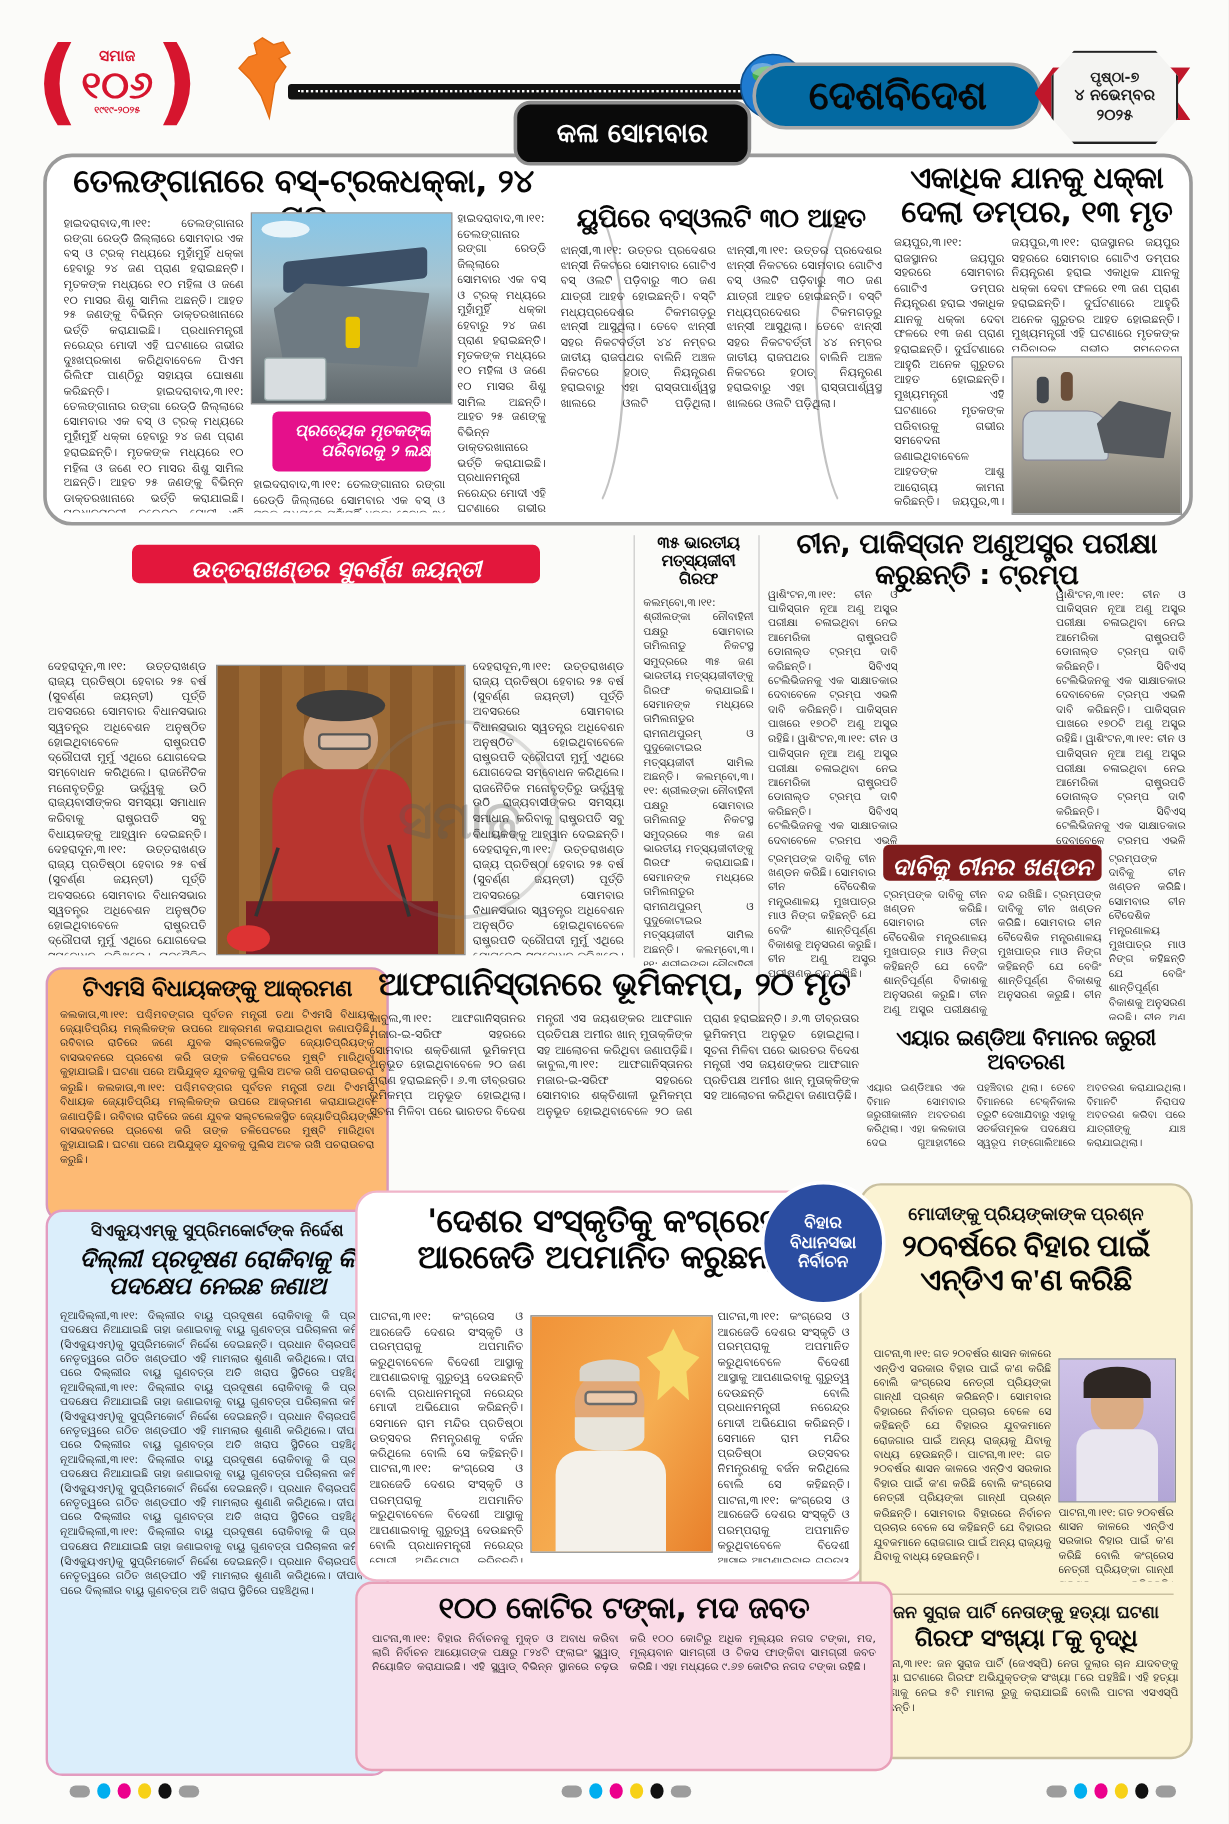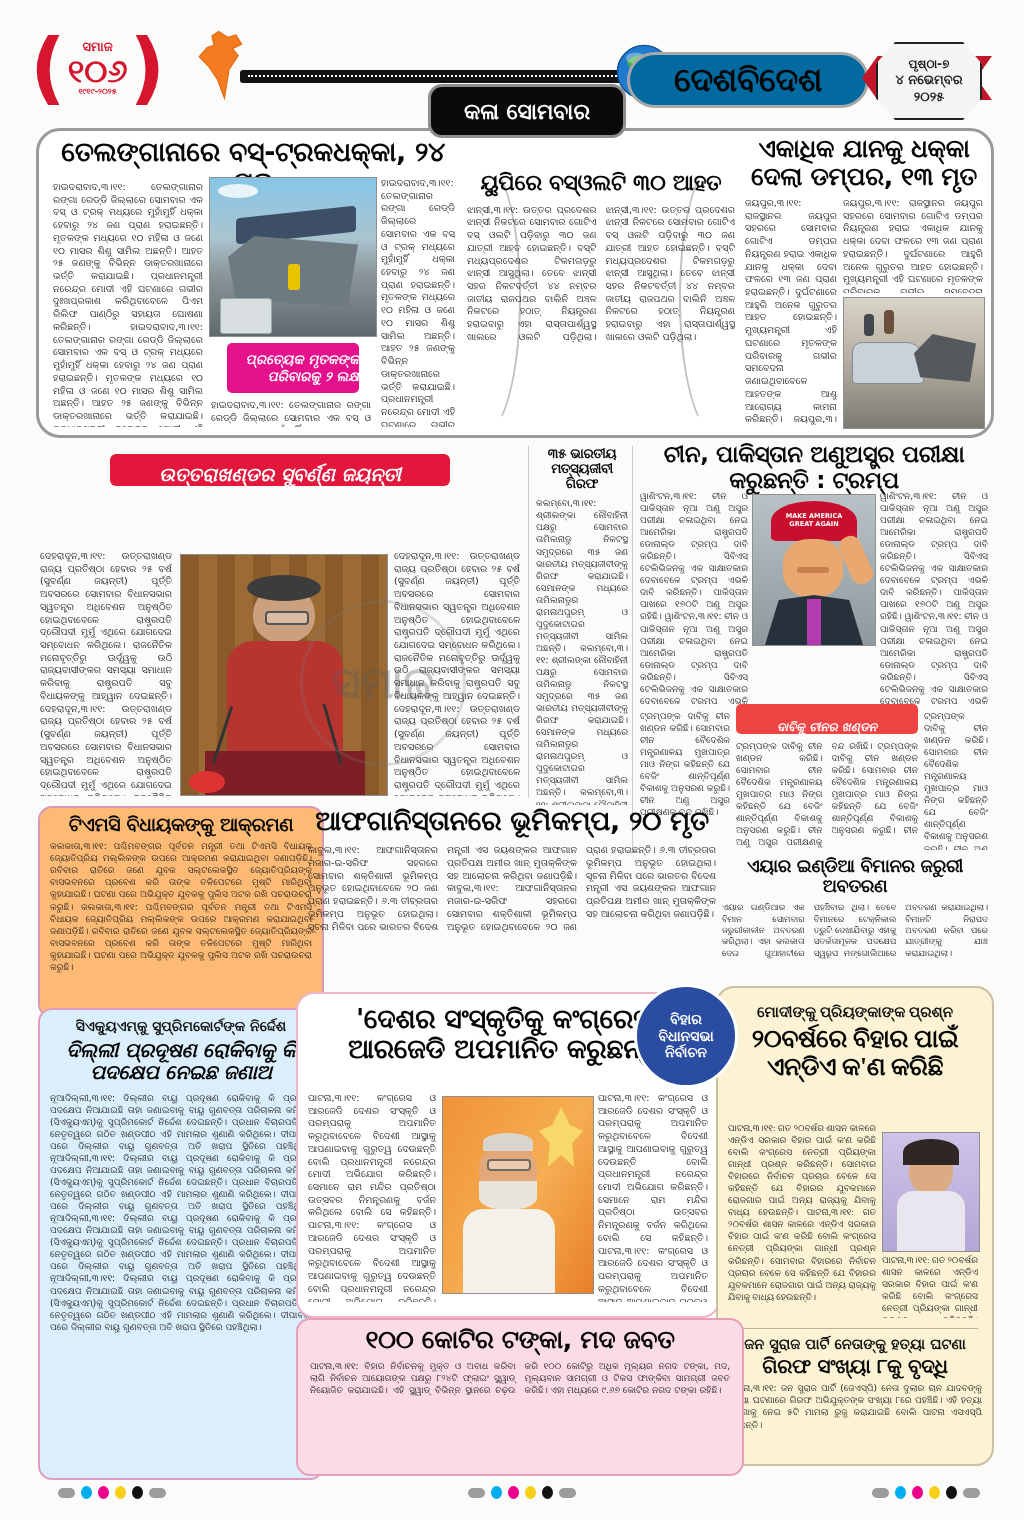--- a/index.html
+++ b/index.html
@@ -145,33 +145,22 @@
     <div class="hl" style="font-size:13.5px;">
       <div>୩୫ ଭାରତୀୟ</div>
       <div>ମତ୍ସ୍ୟଜୀବୀ ଗିରଫ</div>
     </div>
     <div class="body-txt" style="margin-top:6px;height:308px;font-size:9px;">କଲମ୍ବୋ,୩।୧୧: ଶ୍ରୀଲଙ୍କା ନୌବାହିନୀ ପକ୍ଷରୁ ସୋମବାର ତାମିଲନାଡୁ ନିକଟସ୍ଥ ସମୁଦ୍ରରେ ୩୫ ଜଣ ଭାରତୀୟ ମତ୍ସ୍ୟଜୀବୀଙ୍କୁ ଗିରଫ କରାଯାଇଛି। ସେମାନଙ୍କ ମଧ୍ୟରେ ତାମିଲନାଡୁର ରାମନାଥପୁରମ୍ ଓ ପୁଦୁକୋଟାଇର ମତ୍ସ୍ୟଜୀବୀ ସାମିଲ ଅଛନ୍ତି। କଲମ୍ବୋ,୩।୧୧: ଶ୍ରୀଲଙ୍କା ନୌବାହିନୀ ପକ୍ଷରୁ ସୋମବାର ତାମିଲନାଡୁ ନିକଟସ୍ଥ ସମୁଦ୍ରରେ ୩୫ ଜଣ ଭାରତୀୟ ମତ୍ସ୍ୟଜୀବୀଙ୍କୁ ଗିରଫ କରାଯାଇଛି। ସେମାନଙ୍କ ମଧ୍ୟରେ ତାମିଲନାଡୁର ରାମନାଥପୁରମ୍ ଓ ପୁଦୁକୋଟାଇର ମତ୍ସ୍ୟଜୀବୀ ସାମିଲ ଅଛନ୍ତି। କଲମ୍ବୋ,୩।୧୧: ଶ୍ରୀଲଙ୍କା ନୌବାହିନୀ ପକ୍ଷରୁ ସୋମବାର ତାମିଲନାଡୁ ନିକଟସ୍ଥ ସମୁଦ୍ରରେ ୩୫ ଜଣ ଭାରତୀୟ ମତ୍ସ୍ୟଜୀବୀଙ୍କୁ ଗିରଫ କରାଯାଇଛି। ସେମାନଙ୍କ ମଧ୍ୟରେ ତାମିଲନାଡୁର ରାମନାଥପୁରମ୍ ଓ ପୁଦୁକୋଟାଇର ମତ୍ସ୍ୟଜୀବୀ ସାମିଲ ଅଛନ୍ତି।</div>
   </div>
 
   <div class="abs" style="left:640px;top:442px;width:348px;height:410px;">
     <div class="hl" style="font-size:23px;">ଚୀନ, ପାକିସ୍ତାନ ଅଣୁଅସ୍ତ୍ର ପରୀକ୍ଷା କରୁଛନ୍ତି : ଟ୍ରମ୍ପ</div>
     <div class="abs body-txt" style="left:0;top:48px;width:108px;height:214px;font-size:9px;">ୱାଶିଂଟନ,୩।୧୧: ଚୀନ ଓ ପାକିସ୍ତାନ ନୂଆ ଅଣୁ ଅସ୍ତ୍ର ପରୀକ୍ଷା ଚଳାଇଥିବା ନେଇ ଆମେରିକା ରାଷ୍ଟ୍ରପତି ଡୋନାଲ୍ଡ ଟ୍ରମ୍ପ ଦାବି କରିଛନ୍ତି। ସିବିଏସ୍ ଟେଲିଭିଜନକୁ ଏକ ସାକ୍ଷାତକାର ଦେବାବେଳେ ଟ୍ରମ୍ପ ଏଭଳି ଦାବି କରିଛନ୍ତି। ପାକିସ୍ତାନ ପାଖରେ ୧୭୦ଟି ଅଣୁ ଅସ୍ତ୍ର ରହିଛି। ୱାଶିଂଟନ,୩।୧୧: ଚୀନ ଓ ପାକିସ୍ତାନ ନୂଆ ଅଣୁ ଅସ୍ତ୍ର ପରୀକ୍ଷା ଚଳାଇଥିବା ନେଇ ଆମେରିକା ରାଷ୍ଟ୍ରପତି ଡୋନାଲ୍ଡ ଟ୍ରମ୍ପ ଦାବି କରିଛନ୍ତି। ସିବିଏସ୍ ଟେଲିଭିଜନକୁ ଏକ ସାକ୍ଷାତକାର ଦେବାବେଳେ ଟ୍ରମ୍ପ ଏଭଳି ଦାବି କରିଛନ୍ତି। ପାକିସ୍ତାନ ପାଖରେ ୧୭୦ଟି ଅଣୁ ଅସ୍ତ୍ର ରହିଛି।</div>
-    <div class="photo" style="left:112px;top:52px;width:122px;height:150px;">
-      <div style="position:absolute;inset:0;background:linear-gradient(#b9c2c6,#8e999e);"></div>
-      <div style="position:absolute;left:18px;top:6px;width:86px;height:40px;background:#c8102e;border-radius:50% 50% 8% 8%;display:flex;align-items:center;justify-content:center;">
-        <span style="color:#fff;font-size:6.5px;font-weight:bold;text-align:center;line-height:1.2;width:60px;">MAKE AMERICA GREAT AGAIN</span>
-      </div>
-      <div style="position:absolute;left:30px;top:44px;width:60px;height:58px;background:#e8a86f;border-radius:42%;"></div>
-      <div style="position:absolute;left:44px;top:72px;width:32px;height:6px;background:#c87f4e;border-radius:3px;"></div>
-      <div style="position:absolute;left:12px;top:100px;width:98px;height:50px;background:#27313c;clip-path:polygon(0 100%,14% 10%,50% 0,86% 10%,100% 100%);"></div>
-      <div style="position:absolute;left:54px;top:104px;width:14px;height:46px;background:#b23bb0;"></div>
-      <div style="position:absolute;left:92px;top:40px;width:22px;height:50px;background:#e8a86f;border-radius:10px;transform:rotate(-24deg);"></div>
-    </div>
     <div class="abs body-txt" style="left:240px;top:48px;width:108px;height:214px;font-size:9px;">ୱାଶିଂଟନ,୩।୧୧: ଚୀନ ଓ ପାକିସ୍ତାନ ନୂଆ ଅଣୁ ଅସ୍ତ୍ର ପରୀକ୍ଷା ଚଳାଇଥିବା ନେଇ ଆମେରିକା ରାଷ୍ଟ୍ରପତି ଡୋନାଲ୍ଡ ଟ୍ରମ୍ପ ଦାବି କରିଛନ୍ତି। ସିବିଏସ୍ ଟେଲିଭିଜନକୁ ଏକ ସାକ୍ଷାତକାର ଦେବାବେଳେ ଟ୍ରମ୍ପ ଏଭଳି ଦାବି କରିଛନ୍ତି। ପାକିସ୍ତାନ ପାଖରେ ୧୭୦ଟି ଅଣୁ ଅସ୍ତ୍ର ରହିଛି। ୱାଶିଂଟନ,୩।୧୧: ଚୀନ ଓ ପାକିସ୍ତାନ ନୂଆ ଅଣୁ ଅସ୍ତ୍ର ପରୀକ୍ଷା ଚଳାଇଥିବା ନେଇ ଆମେରିକା ରାଷ୍ଟ୍ରପତି ଡୋନାଲ୍ଡ ଟ୍ରମ୍ପ ଦାବି କରିଛନ୍ତି। ସିବିଏସ୍ ଟେଲିଭିଜନକୁ ଏକ ସାକ୍ଷାତକାର ଦେବାବେଳେ ଟ୍ରମ୍ପ ଏଭଳି ଦାବି କରିଛନ୍ତି। ପାକିସ୍ତାନ ପାଖରେ ୧୭୦ଟି ଅଣୁ ଅସ୍ତ୍ର ରହିଛି।</div>
-    <div class="abs banner" style="left:96px;top:262px;width:182px;height:30px;background:#ef4444;border-radius:5px;font-size:12px;">
+    <div class="abs banner" style="left:96px;top:262px;width:182px;height:30px;background:#7f1d1d;border-radius:5px;font-size:20px;">
       <span>ଦାବିକୁ ଚୀନର ଖଣ୍ଡନ</span>
     </div>
     <div class="abs body-txt" style="left:0;top:268px;width:90px;height:140px;font-size:9px;">ଟ୍ରମ୍ପଙ୍କ ଦାବିକୁ ଚୀନ ଖଣ୍ଡନ କରିଛି। ସୋମବାର ଚୀନ ବୈଦେଶିକ ମନ୍ତ୍ରଣାଳୟ ମୁଖପାତ୍ର ମାଓ ନିଙ୍ଗ କହିଛନ୍ତି ଯେ ବେଜିଂ ଶାନ୍ତିପୂର୍ଣ୍ଣ ବିକାଶକୁ ଅନୁସରଣ କରୁଛି। ଚୀନ ଅଣୁ ଅସ୍ତ୍ର ପରୀକ୍ଷଣକୁ ବନ୍ଦ ରଖିଛି।</div>
     <div class="abs body-txt cols2" style="left:96px;top:298px;width:182px;height:110px;font-size:9px;">ଟ୍ରମ୍ପଙ୍କ ଦାବିକୁ ଚୀନ ଖଣ୍ଡନ କରିଛି। ସୋମବାର ଚୀନ ବୈଦେଶିକ ମନ୍ତ୍ରଣାଳୟ ମୁଖପାତ୍ର ମାଓ ନିଙ୍ଗ କହିଛନ୍ତି ଯେ ବେଜିଂ ଶାନ୍ତିପୂର୍ଣ୍ଣ ବିକାଶକୁ ଅନୁସରଣ କରୁଛି। ଚୀନ ଅଣୁ ଅସ୍ତ୍ର ପରୀକ୍ଷଣକୁ ବନ୍ଦ ରଖିଛି। ଟ୍ରମ୍ପଙ୍କ ଦାବିକୁ ଚୀନ ଖଣ୍ଡନ କରିଛି। ସୋମବାର ଚୀନ ବୈଦେଶିକ ମନ୍ତ୍ରଣାଳୟ ମୁଖପାତ୍ର ମାଓ ନିଙ୍ଗ କହିଛନ୍ତି ଯେ ବେଜିଂ ଶାନ୍ତିପୂର୍ଣ୍ଣ ବିକାଶକୁ ଅନୁସରଣ କରୁଛି। ଚୀନ ଅଣୁ ଅସ୍ତ୍ର ପରୀକ୍ଷଣକୁ ବନ୍ଦ ରଖିଛି।</div>
     <div class="abs body-txt" style="left:284px;top:268px;width:64px;height:140px;font-size:9px;">ଟ୍ରମ୍ପଙ୍କ ଦାବିକୁ ଚୀନ ଖଣ୍ଡନ କରିଛି। ସୋମବାର ଚୀନ ବୈଦେଶିକ ମନ୍ତ୍ରଣାଳୟ ମୁଖପାତ୍ର ମାଓ ନିଙ୍ଗ କହିଛନ୍ତି ଯେ ବେଜିଂ ଶାନ୍ତିପୂର୍ଣ୍ଣ ବିକାଶକୁ ଅନୁସରଣ କରୁଛି। ଚୀନ ଅଣୁ ଅସ୍ତ୍ର ପରୀକ୍ଷଣକୁ ବନ୍ଦ ରଖିଛି।</div>
   </div>
 
   <div class="abs box" style="left:38px;top:806px;width:262px;height:196px;background:#fdba74;border:2px solid #d898bc;padding:6px 10px;">
     <div class="hl" style="font-size:19px;">ଟିଏମସି ବିଧାୟକଙ୍କୁ ଆକ୍ରମଣ</div>
     <div class="body-txt" style="margin-top:5px;height:150px;font-size:9px;">କଲକାତା,୩।୧୧: ପଶ୍ଚିମବଙ୍ଗର ପୂର୍ବତନ ମନ୍ତ୍ରୀ ତଥା ଟିଏମସି ବିଧାୟକ ଜ୍ୟୋତିପ୍ରିୟ ମଲ୍ଲିକଙ୍କ ଉପରେ ଆକ୍ରମଣ କରାଯାଇଥିବା ଜଣାପଡ଼ିଛି। ରବିବାର ରାତିରେ ଜଣେ ଯୁବକ ସଲ୍ଟଲେକସ୍ଥିତ ଜ୍ୟୋତିପ୍ରିୟଙ୍କ ବାସଭବନରେ ପ୍ରବେଶ କରି ତାଙ୍କ ତଳିପେଟରେ ମୁଷ୍ଟି ମାରିଥିବା କୁହାଯାଇଛି। ଘଟଣା ପରେ ଅଭିଯୁକ୍ତ ଯୁବକକୁ ପୁଲିସ ଅଟକ ରଖି ପଚରାଉଚରା କରୁଛି। କଲକାତା,୩।୧୧: ପଶ୍ଚିମବଙ୍ଗର ପୂର୍ବତନ ମନ୍ତ୍ରୀ ତଥା ଟିଏମସି ବିଧାୟକ ଜ୍ୟୋତିପ୍ରିୟ ମଲ୍ଲିକଙ୍କ ଉପରେ ଆକ୍ରମଣ କରାଯାଇଥିବା ଜଣାପଡ଼ିଛି। ରବିବାର ରାତିରେ ଜଣେ ଯୁବକ ସଲ୍ଟଲେକସ୍ଥିତ ଜ୍ୟୋତିପ୍ରିୟଙ୍କ ବାସଭବନରେ ପ୍ରବେଶ କରି ତାଙ୍କ ତଳିପେଟରେ ମୁଷ୍ଟି ମାରିଥିବା କୁହାଯାଇଛି। ଘଟଣା ପରେ ଅଭିଯୁକ୍ତ ଯୁବକକୁ ପୁଲିସ ଅଟକ ରଖି ପଚରାଉଚରା କରୁଛି।</div>

